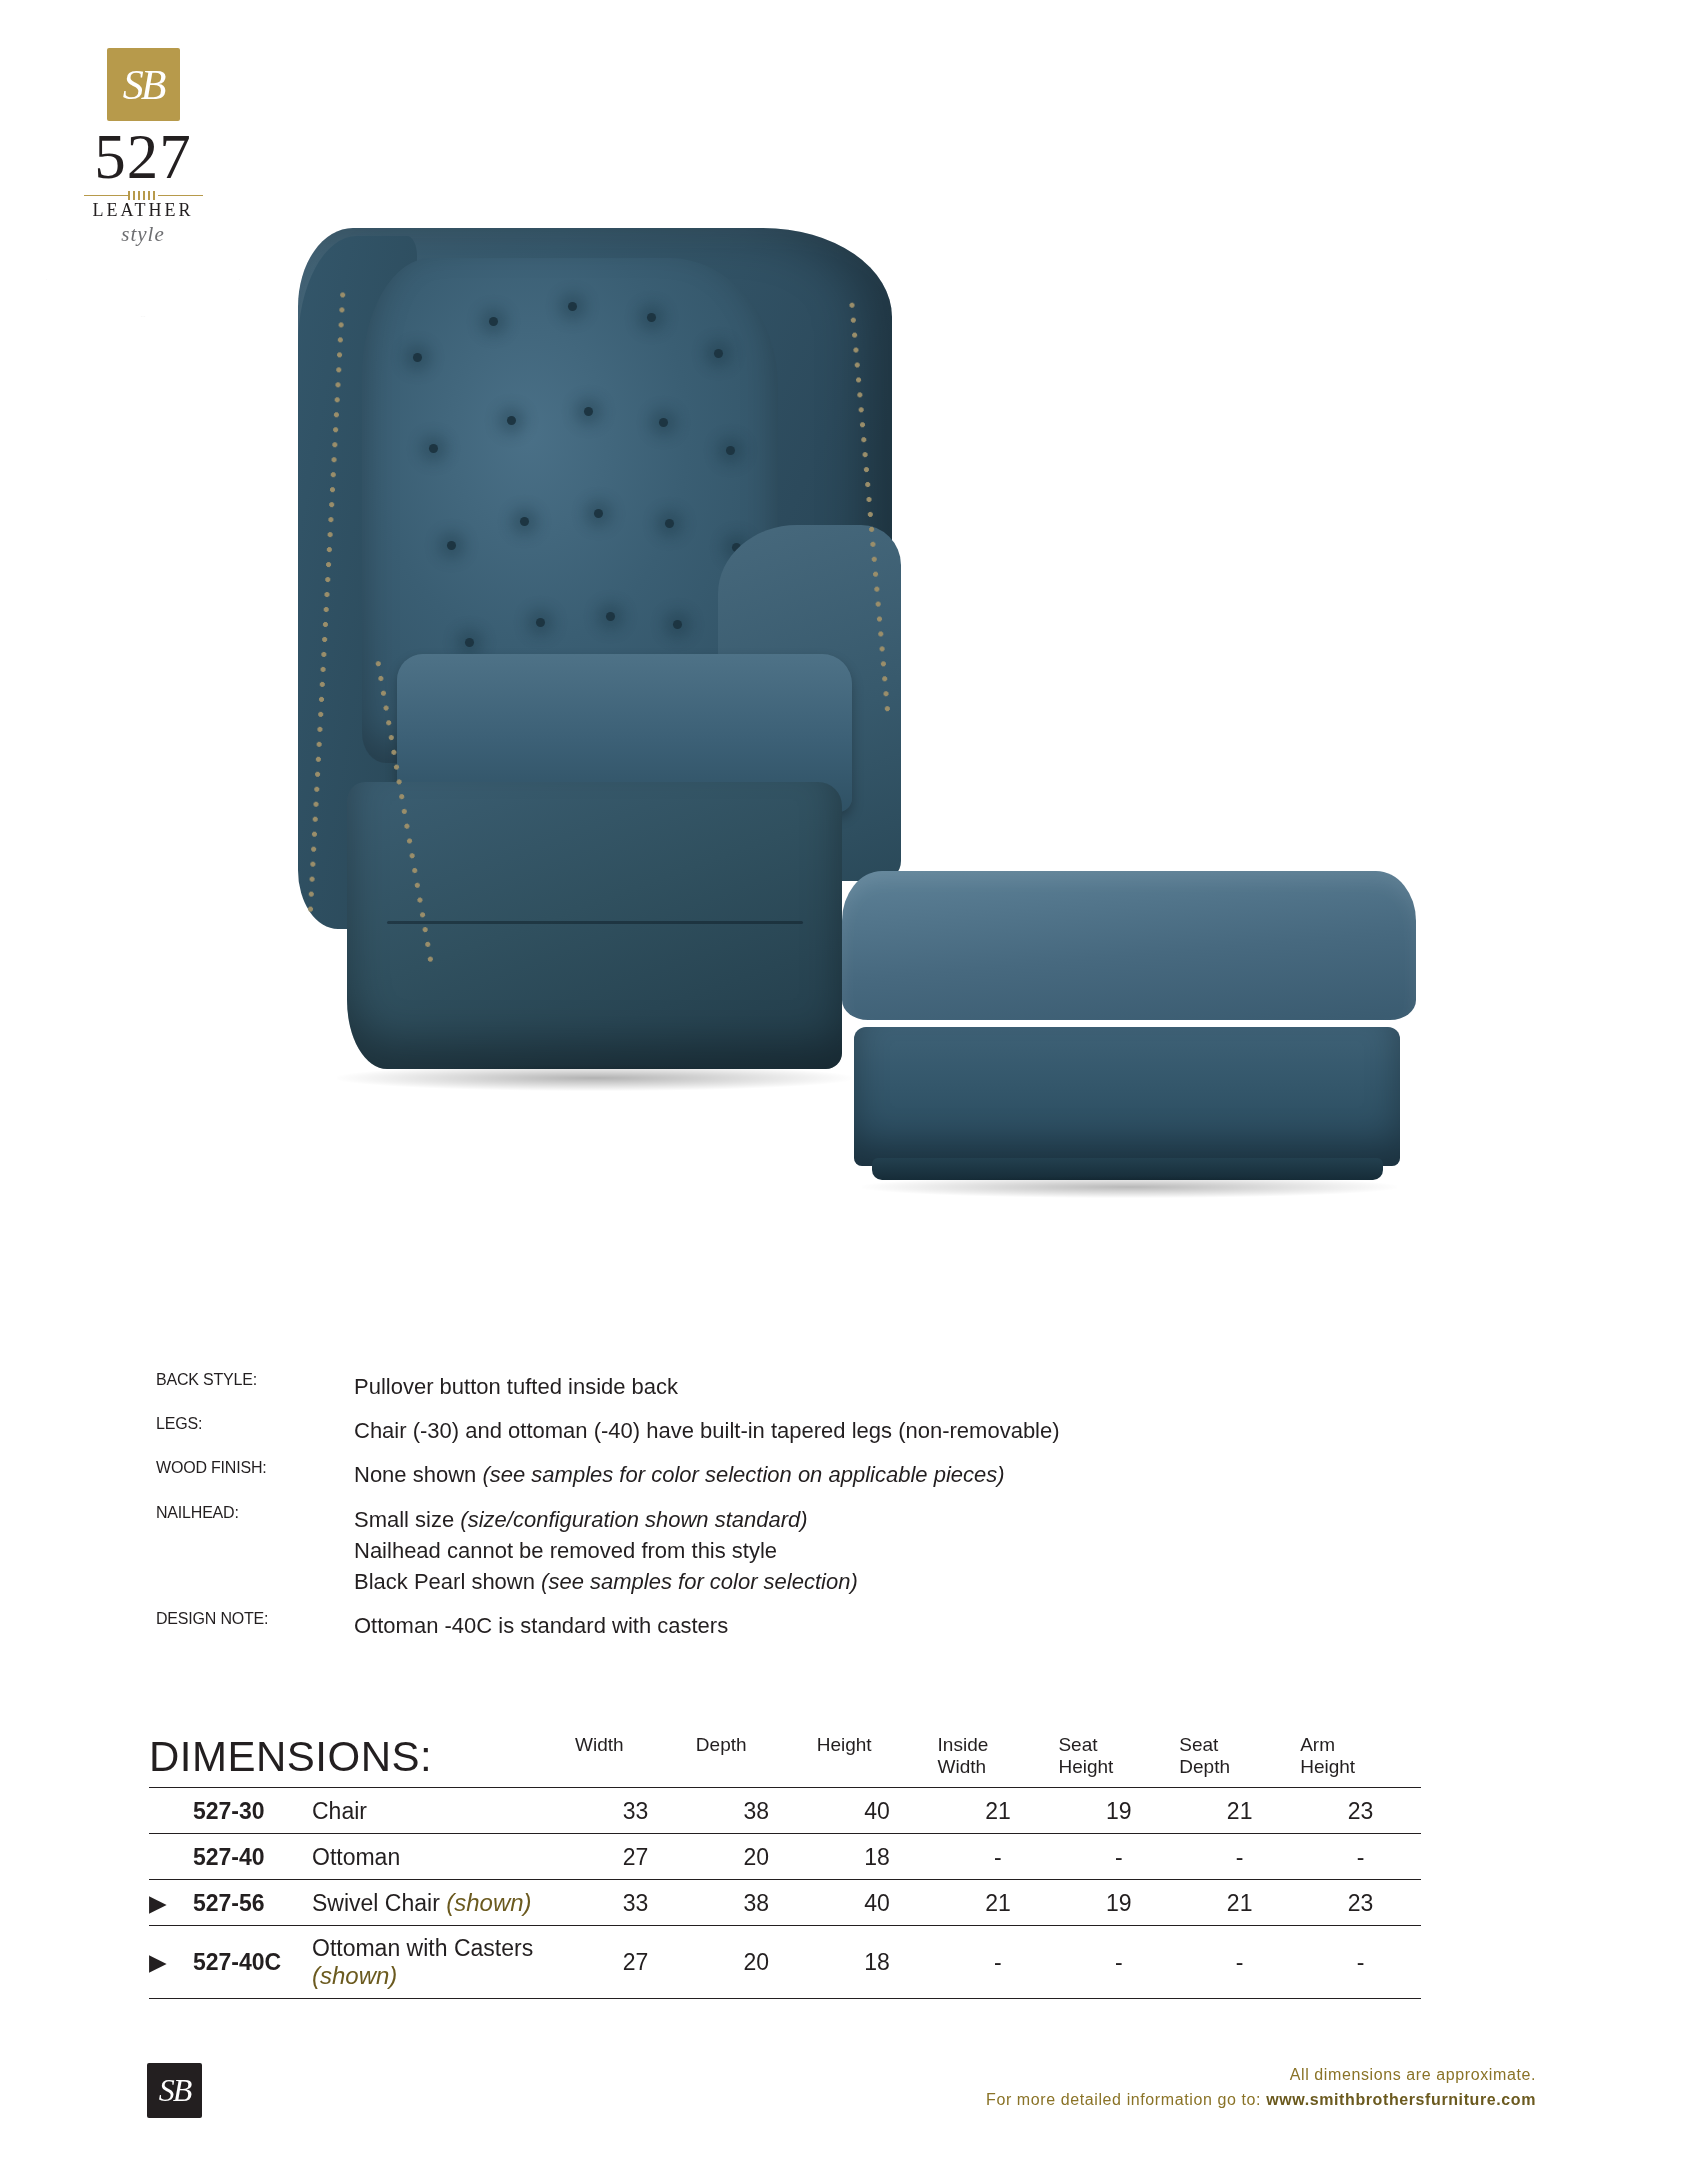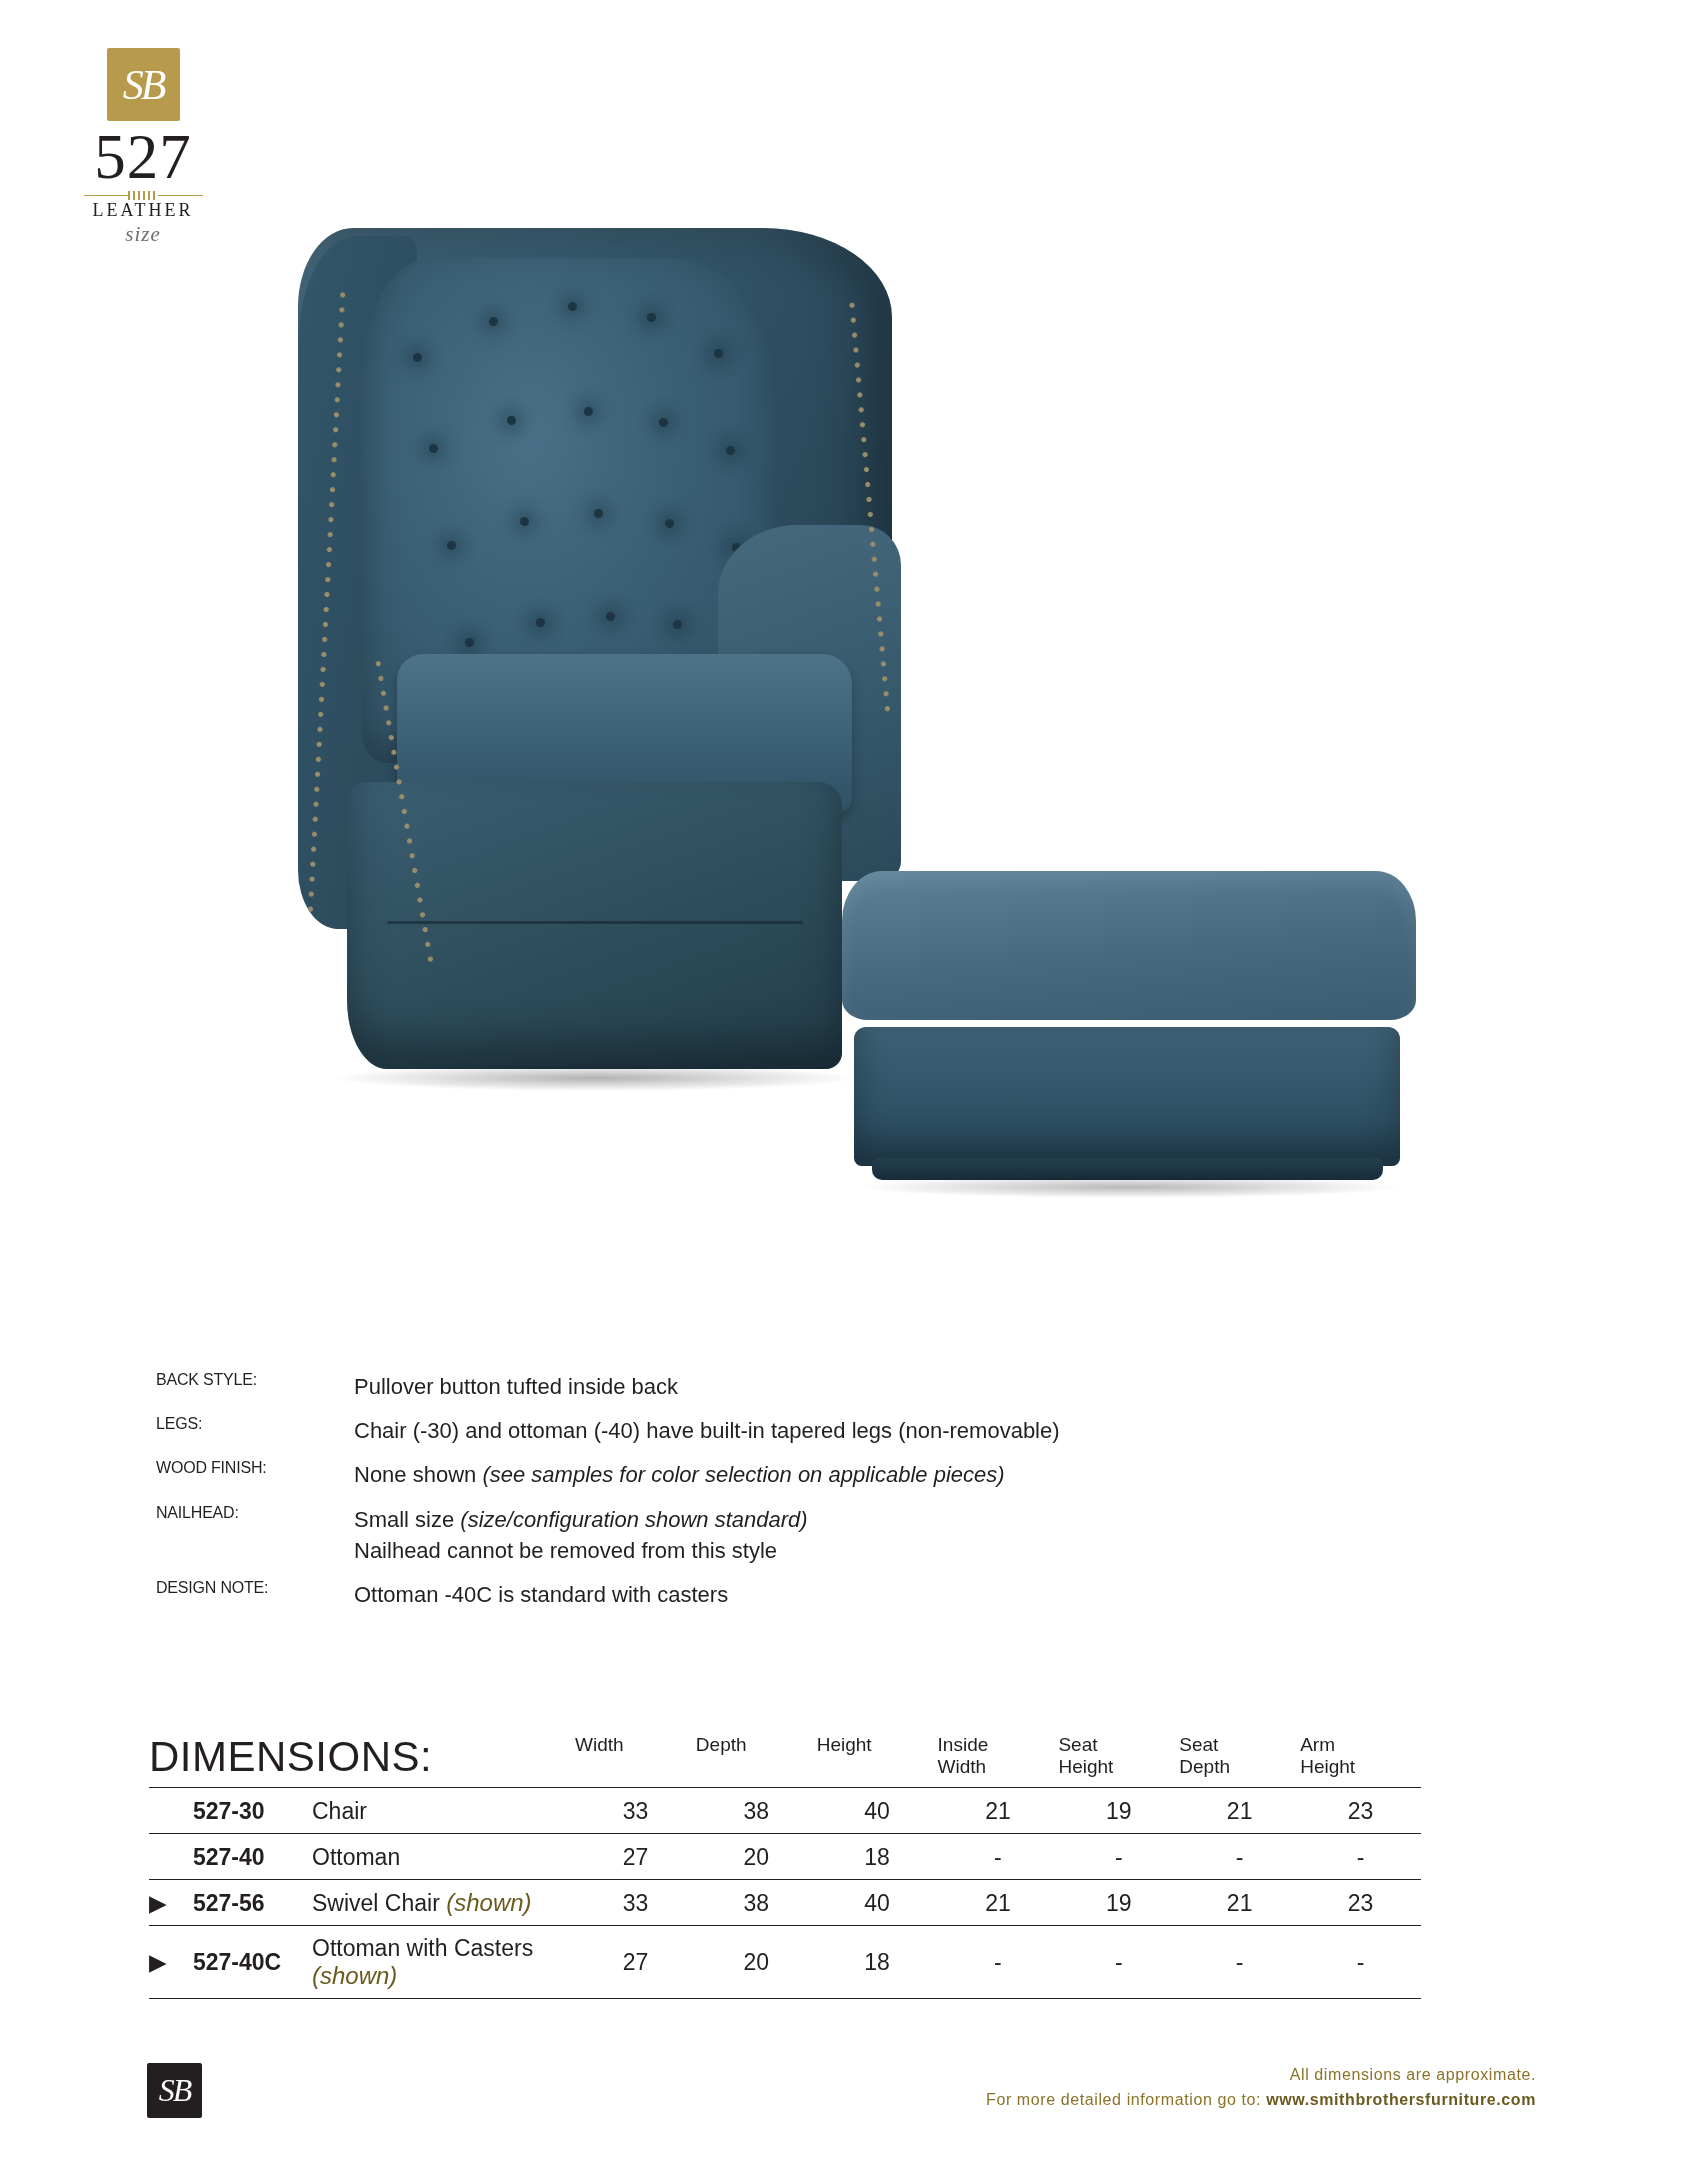--- a/index.html
+++ b/index.html
@@ -395,21 +395,21 @@
 </head>
 <body>
 
 <div class="logo-badge">
   <div class="logo-mark">
     <span>SB</span>
   </div>
   <div class="logo-number">527</div>
   <div class="logo-rule"></div>
   <div class="logo-leather">LEATHER</div>
-  <div class="logo-style">size</div>
+  <div class="logo-style">style</div>
 </div>
 
 <div class="product-stage">
 
   <div class="chair">
     <div class="chair-wing"></div>
     <div class="chair-wing-left"></div>
     <div class="chair-inner-back">
       <div class="tuft" style="left:51px;  top:95px;"></div>
       <div class="tuft" style="left:127px; top:59px;"></div>
@@ -472,20 +472,21 @@
     <div class="feat-value">
       <div><span>None shown </span><em>(see samples for color selection on applicable pieces)</em></div>
     </div>
   </div>
 
   <div class="feat-row">
     <div class="feat-label">NAILHEAD:</div>
     <div class="feat-value">
       <div><span>Small size </span><em>(size/configuration shown standard)</em></div>
       <div><span>Nailhead cannot be removed from this style</span><em></em></div>
+      <div><span>Black Pearl shown </span><em>(see samples for color selection)</em></div>
     </div>
   </div>
 
   <div class="feat-row">
     <div class="feat-label">DESIGN NOTE:</div>
     <div class="feat-value">
       <div><span>Ottoman -40C is standard with casters</span><em></em></div>
     </div>
   </div>
 </div>

